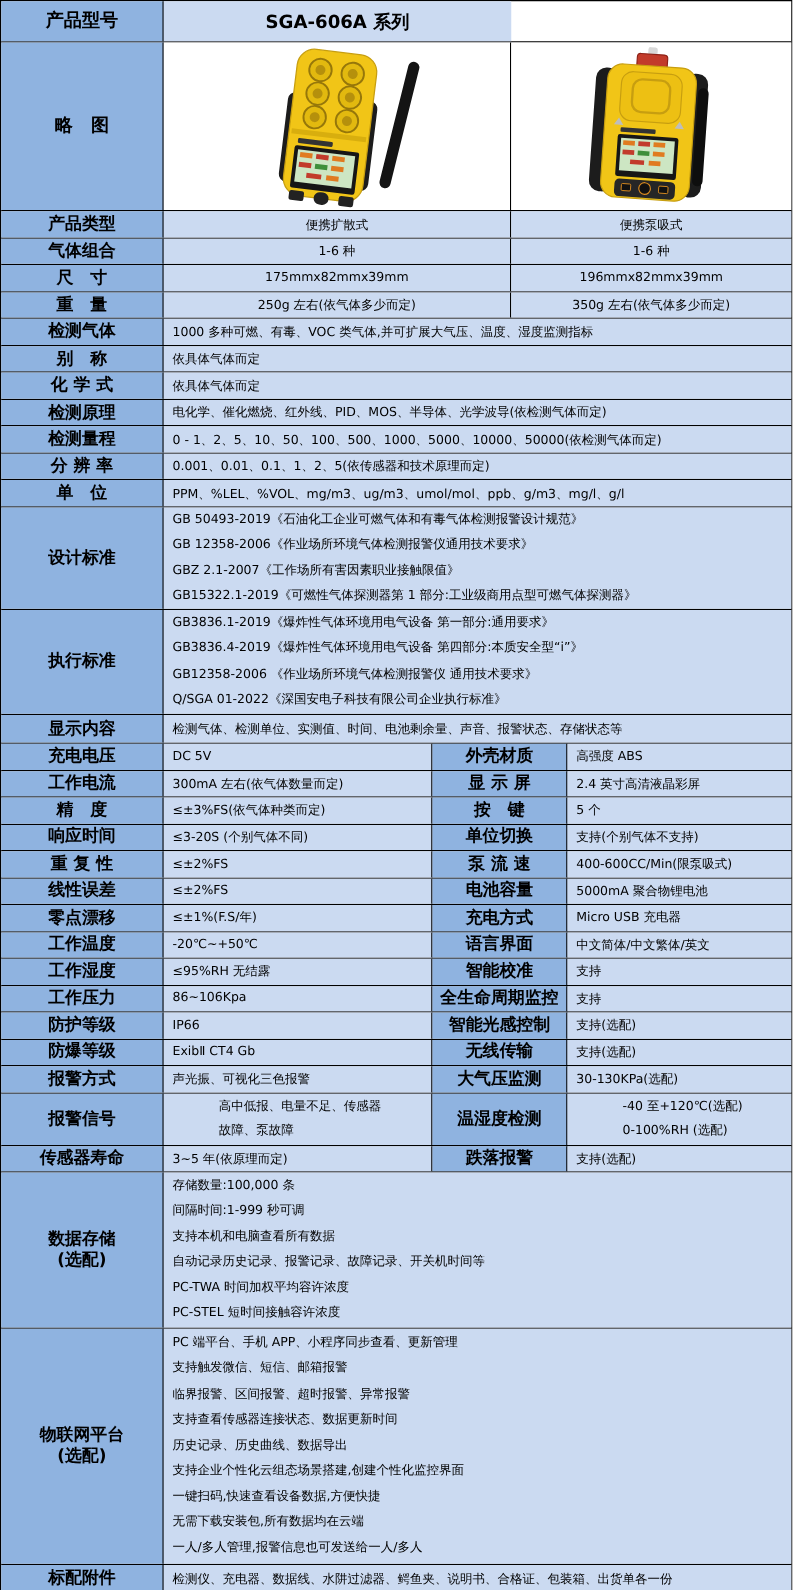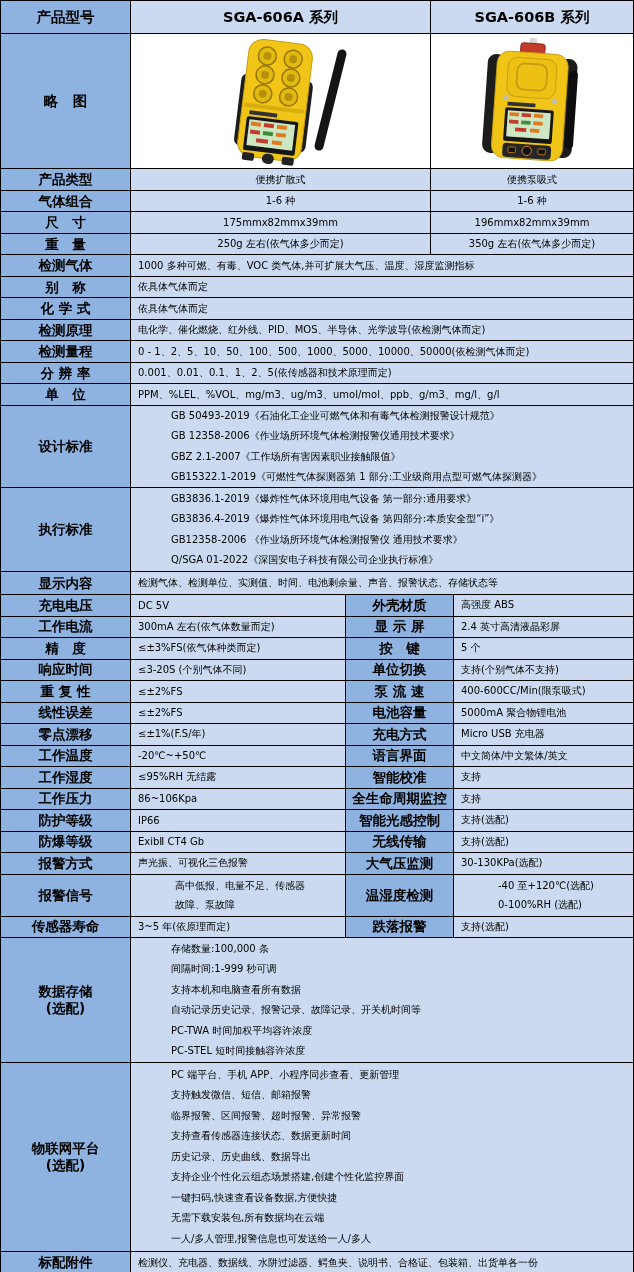--- a/index.html
+++ b/index.html
@@ -10,41 +10,40 @@
   .row:last-child{border-bottom:none;}
   .cell{box-sizing:border-box;border-right:1px solid #000;overflow:hidden;
     display:flex;align-items:center;}
   .cell:last-child{border-right:none;}
   .lab{background:#8FB3E0;font-weight:bold;justify-content:center;text-align:center;
     font-size:13.5px;flex-direction:column;line-height:1.25;}
   .val{background:#CBDAF1;font-size:10px;padding:0 7px;white-space:nowrap;}
   .center{justify-content:center;padding:0 2px;}
   .hdr{font-size:14.5px;font-weight:bold;}
   .w-l{width:130px;}
-  .w-h{width:300px;}
+  .w-h{width:278px;}
   .w-q2{width:215px;}
   .w-q3{width:108px;}
   .fx{flex:1;}
   .lines{flex-direction:column;align-items:flex-start;justify-content:center;white-space:nowrap;}
-  .lines>div{line-height:20.5px;margin-left:33px;}
+  .lines>div{line-height:20.5px;}
   .pre{white-space:pre-line;line-height:19px;padding-left:44px;}
   .sketch{background:#fff;justify-content:center;padding:0;}
   .h33{height:33px}.h135{height:135px}.h23{height:23px}.h22{height:22px}.h21{height:21px}
   .h82{height:82px}.h84{height:84px}.hq{height:21.5px}.h42{height:42px}
   .h125{height:125px}.h189{height:189px}
 </style>
 </head>
 <body>
 
 <div class="tbl">
 
   <div class="row h33">
     <div class="cell lab w-l hdr">产品型号</div>
     <div class="cell val w-h center hdr">SGA-606A 系列</div>
-    <div class="cell val fx center hdr">SGA-606B 系列</div>
   </div>
 
   <div class="row h135">
     <div class="cell lab w-l hdr">略　图</div>
     <div class="cell sketch w-h">
       <svg width="200" height="131" viewBox="0 0 200 131">
         <g transform="rotate(14 150 60)">
             <rect x="146" y="12" width="9" height="104" rx="4.5" fill="#141414"></rect>
           </g>
         <g transform="rotate(7 100 65)">

